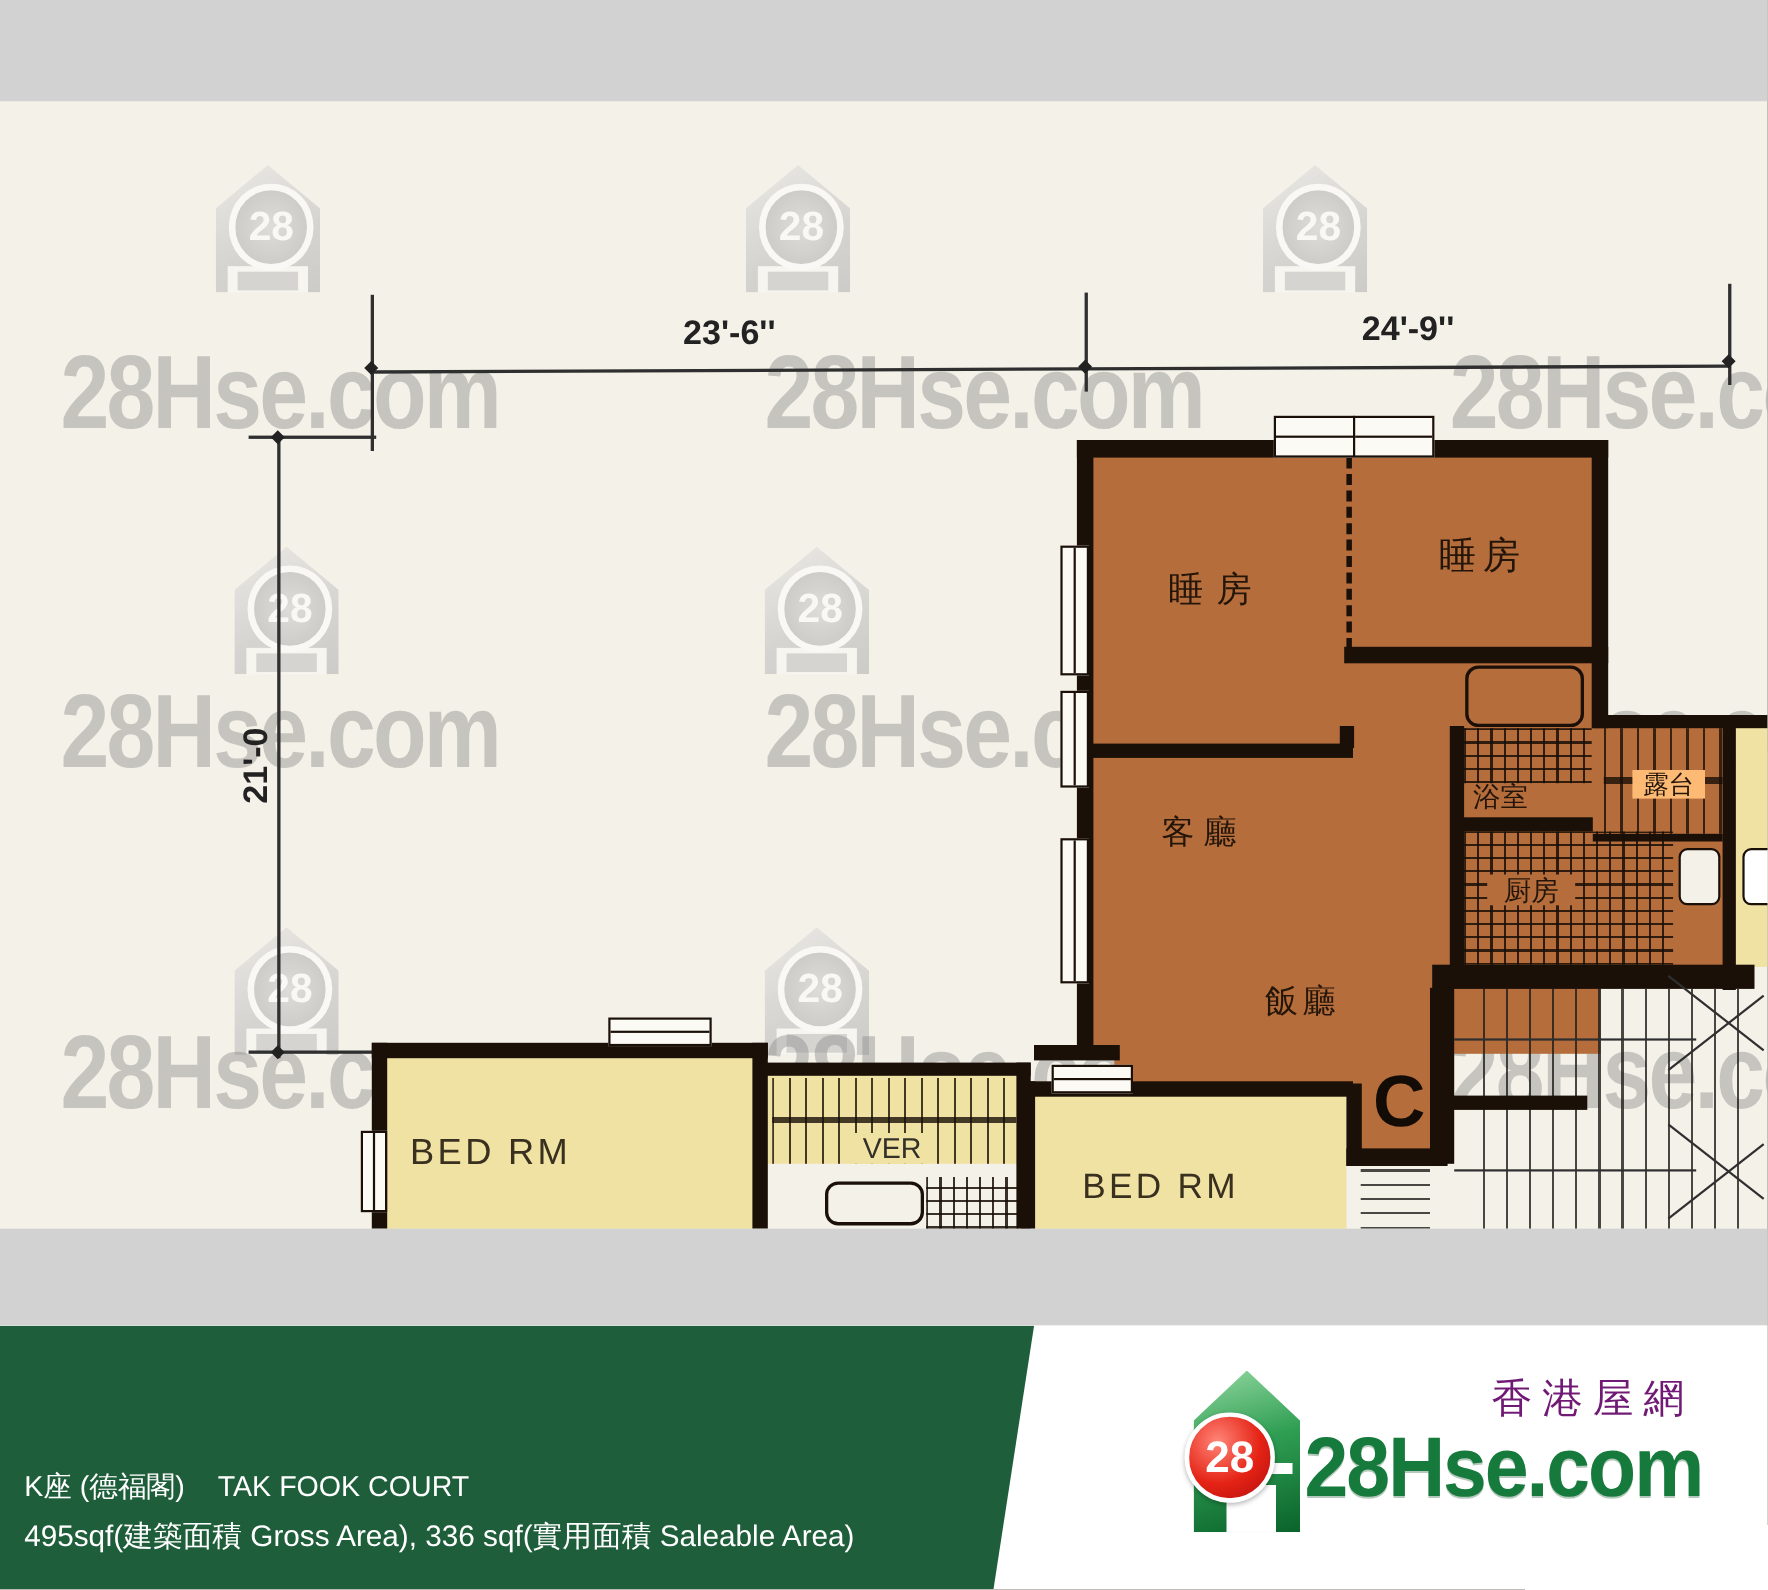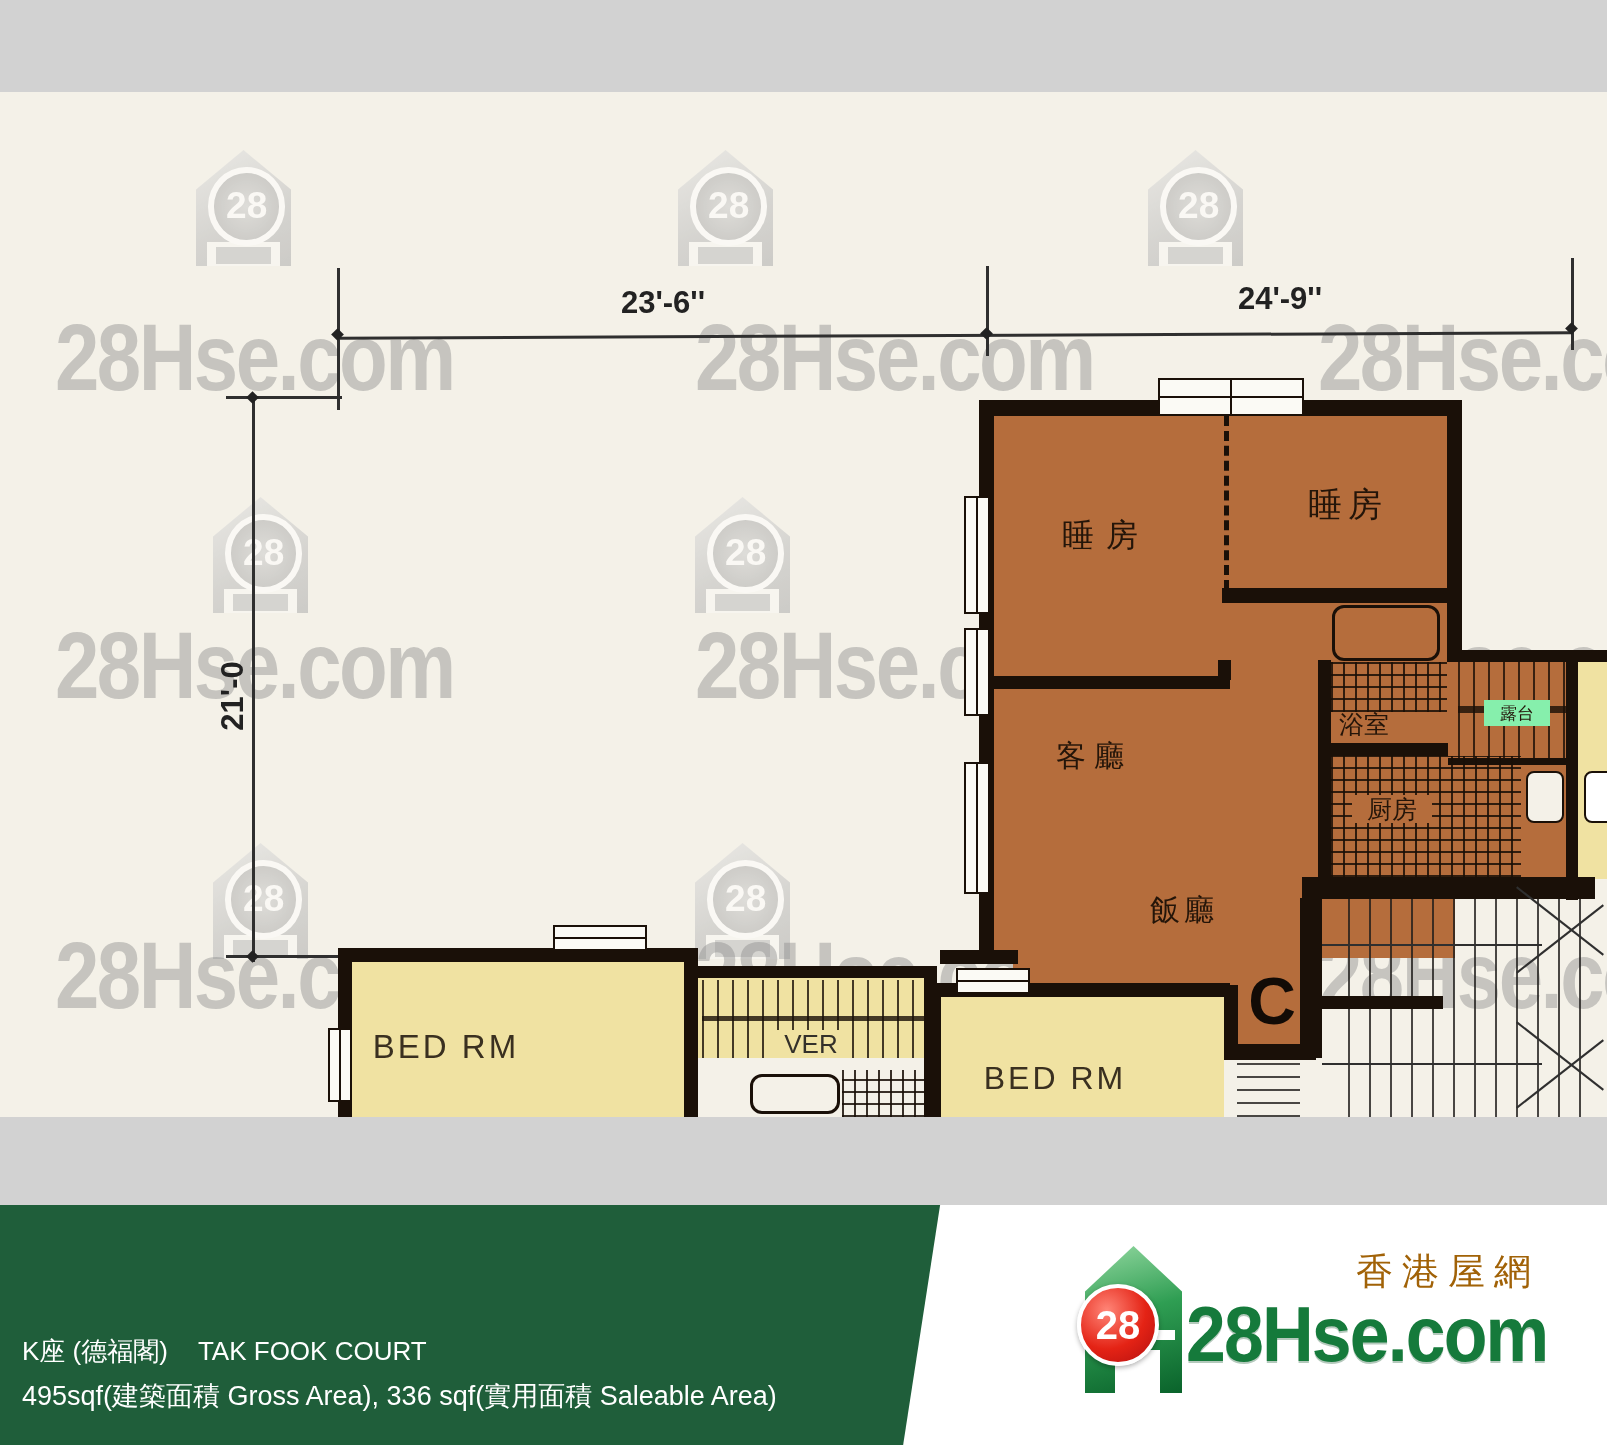--- a/index.html
+++ b/index.html
@@ -56,21 +56,21 @@
        clip-path:polygon(50% 0,100% 31%,100% 100%,0 100%,0 31%);}
   .lgh .band{position:absolute;left:7%;right:7%;top:57%;height:7%;background:#fff;}
   .lgh .door{position:absolute;left:31%;width:46%;bottom:0;height:29%;background:#fff;}
   .lgh .ball{position:absolute;left:-8px;top:26%;width:74px;height:74px;border-radius:50%;
        background:radial-gradient(circle at 35% 30%,#ff8577,#e42315 55%,#b30f0f);
        border:4px solid #fff;box-shadow:0 2px 5px rgba(0,0,0,.3);display:flex;align-items:center;
        justify-content:center;font-size:40px;font-weight:800;color:#fff;}
   .brand{position:absolute;font-size:77px;font-weight:800;letter-spacing:-2px;color:#157a3b;
        transform:scaleX(.93);transform-origin:left center;
        text-shadow:0 2px 0 rgba(6,77,32,.3);white-space:nowrap;}
-  .tagline{position:absolute;font-size:37px;letter-spacing:9px;color:#a16207;white-space:nowrap;}
+  .tagline{position:absolute;font-size:37px;letter-spacing:9px;color:#701a75;white-space:nowrap;}
 </style>
 </head>
 <body>
 
 <div id="stage">
 
   <div class="wmh" style="left:196px;top:150px">
       <i class="body abs"></i>
       <i class="gap abs"></i>
       <i class="slab abs"></i>
@@ -217,21 +217,21 @@
   <div class="thin" style="left:1505px;top:938px;width:110px;height:2px;transform:rotate(-38deg)"></div>
   <div class="thin" style="left:1505px;top:1055px;width:110px;height:2px;transform:rotate(38deg)"></div>
   <div class="thin" style="left:1505px;top:1073px;width:110px;height:2px;transform:rotate(-38deg)"></div>
 
   <div class="lbl" style="left:1056px;top:518px;width:100px;height:36px;font-size:32px;letter-spacing:12px">睡房</div>
   <div class="lbl" style="left:1300px;top:486px;width:96px;height:38px;font-size:34px;letter-spacing:6px">睡房</div>
   <div class="lbl" style="left:1046px;top:740px;width:96px;height:32px;font-size:30px;letter-spacing:8px">客廳</div>
   <div class="lbl" style="left:1138px;top:894px;width:92px;height:32px;font-size:30px;letter-spacing:4px">飯廳</div>
   <div class="lbl" style="left:1328px;top:710px;width:72px;height:28px;font-size:25px">浴室</div>
   <div class="lbl" style="left:1352px;top:795px;width:80px;height:28px;font-size:25px;background:#b56d3c">厨房</div>
-  <div class="lbl" style="left:1484px;top:700px;width:66px;height:26px;font-size:17px;background:#86efac">露台</div>
+  <div class="lbl" style="left:1484px;top:700px;width:66px;height:26px;font-size:23px;background:#fdba74">露台</div>
   <div class="lbl" style="left:1240px;top:965px;width:64px;height:72px;font-size:66px;font-weight:900;color:#120b06">C</div>
   <div class="lbl" style="left:776px;top:1030px;width:70px;height:28px;font-size:26px;color:#33302a;background:#f0e2a2">VER</div>
   <div class="lbl" style="left:346px;top:1028px;width:200px;height:38px;font-size:33px;letter-spacing:3px;color:#3a3020">BED RM</div>
   <div class="lbl" style="left:965px;top:1060px;width:180px;height:36px;font-size:32px;letter-spacing:3px;color:#3a3020">BED RM</div>
 
   <div class="abs" style="left:0;top:0;width:1607px;height:92px;background:#d2d2d2"></div>
   <div class="abs" style="left:0;top:1117px;width:1607px;height:88px;background:#d2d2d2"></div>
 
   <div class="abs" style="left:0;top:1205px;width:1607px;height:240px;background:#fff"></div>
   <div class="banner-green" style="background:#1f5e3a"></div>

